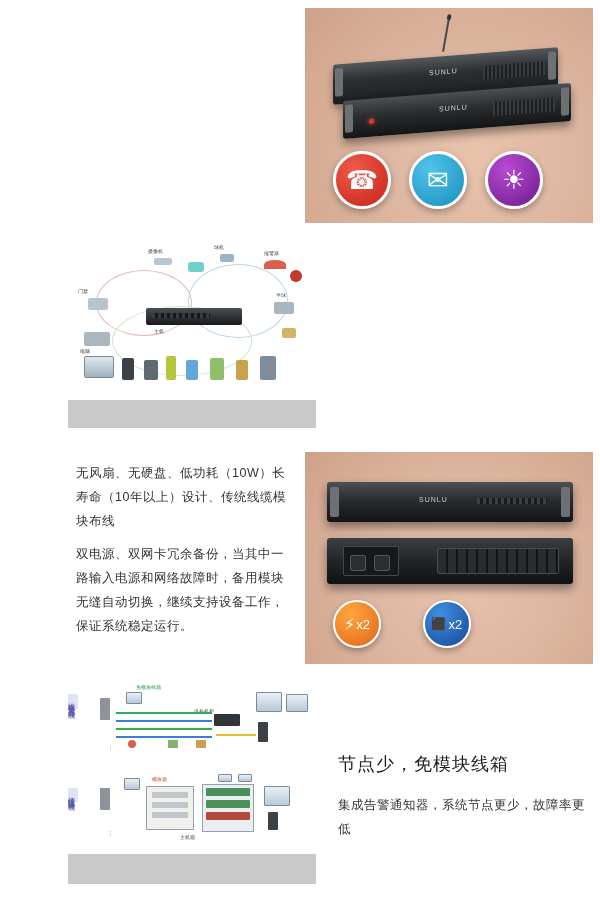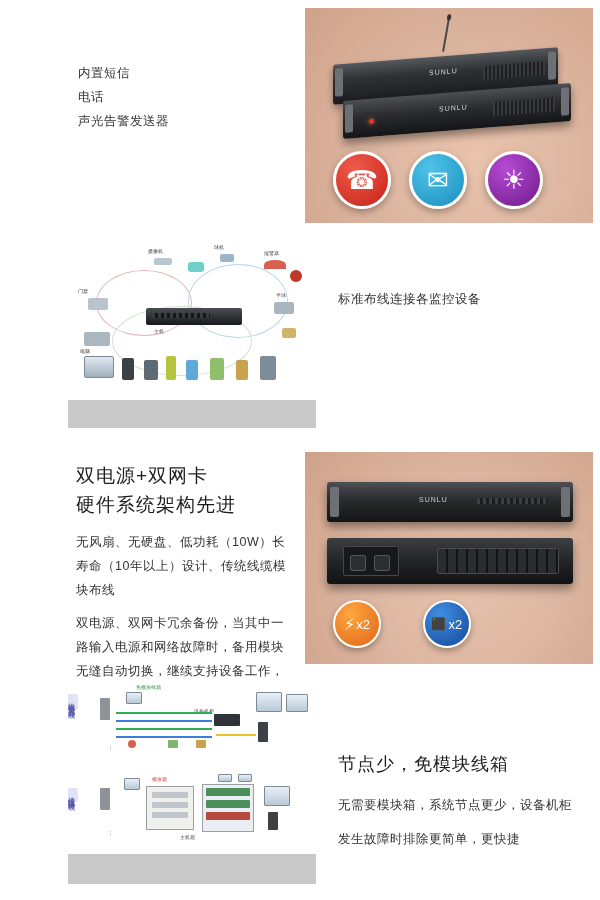--- a/index.html
+++ b/index.html
@@ -230,25 +230,20 @@
       <div class="badge mail">
         <span>✉</span>
       </div>
       <div class="badge alarm">
         <span>☀</span>
       </div>
     </div>
   </div>
 
   <div class="panel" id="sec1-text">
-    <div class="subtext">
-      <div>内置短信</div>
-      <div>电话</div>
-      <div>声光告警发送器</div>
-    </div>
   </div>
 
   <div class="panel" id="sec2-img">
 
     <div class="topo-curve" style="left:28px; top:30px; width:96px; height:66px; border-color:#e5b9bd;"></div>
     <div class="topo-curve" style="left:120px; top:24px; width:100px; height:74px; border-color:#bcd7ea;"></div>
     <div class="topo-curve" style="left:44px; top:66px; width:140px; height:70px; border-color:#cfe3c9;"></div>
 
     <div class="topo-box" style="left:78px; top:68px; width:96px; height:17px; background:linear-gradient(180deg,#4b4e52,#17191b); border-radius:2px;"></div>
     <div class="topo-box" style="left:84px; top:73px; width:58px; height:5px; background:repeating-linear-gradient(90deg,#3a3d40 0 3px,#14161a 3px 6px);"></div>
@@ -278,21 +273,20 @@
     <div class="topo-node" style="left:146px; top:4px;">球机</div>
     <div class="topo-node" style="left:196px; top:10px;">报警器</div>
     <div class="topo-node" style="left:10px; top:48px;">门禁</div>
     <div class="topo-node" style="left:86px; top:88px;">主机</div>
     <div class="topo-node" style="left:208px; top:52px;">半球</div>
     <div class="topo-node" style="left:12px; top:108px;">电脑</div>
   </div>
   <div class="panel" id="sec2-strip"></div>
 
   <div class="panel" id="sec2-text">
-    <div class="subtext">标准布线连接各监控设备</div>
   </div>
 
   <div class="panel" id="sec3-img">
     <div class="dev3">
       <div class="ear l"></div>
         <div class="ear r"></div>
       <div class="lg">SUNLU</div>
       <div class="leds"></div>
     </div>
     <div class="dev3b">
@@ -305,24 +299,20 @@
         <span style="font-size:13px;margin-left:1px;">x2</span>
       </div>
       <div class="badge3 blue">
         <span style="font-size:12px;">⬛</span>
         <span style="font-size:13px;margin-left:2px;">x2</span>
       </div>
     </div>
   </div>
 
   <div class="panel" id="sec3-text">
-    <div class="heading">
-      <div>双电源+双网卡</div>
-      <div>硬件系统架构先进</div>
-    </div>
     <div class="subtext">无风扇、无硬盘、低功耗（10W）长寿命（10年以上）设计、传统线缆模块布线</div>
     <div class="subtext p">双电源、双网卡冗余备份，当其中一路输入电源和网络故障时，备用模块无缝自动切换，继续支持设备工作，保证系统稳定运行。</div>
   </div>
 
   <div class="panel" id="sec4-imgA">
     <div class="vlabel">纵横创盛人式无源布线</div>
     <div class="greentxt" style="left:68px; top:6px;">免模块线箱</div>
     <div class="smalltxt" style="left:126px; top:30px;">设备机柜</div>
 
     <div class="grayblock" style="left:32px; top:20px; width:10px; height:22px;"></div>
@@ -360,17 +350,16 @@
     <div class="mon" style="left:196px; top:14px; width:26px; height:20px;"></div>
     <div class="grayblock" style="left:200px; top:40px; width:10px; height:18px; background:#3c4146;"></div>
     <div class="smalltxt" style="left:40px; top:58px;">⋮</div>
     <div class="mon" style="left:150px; top:2px; width:14px; height:8px;"></div>
     <div class="mon" style="left:170px; top:2px; width:14px; height:8px;"></div>
   </div>
   <div class="panel" id="sec4-strip"></div>
 
   <div class="panel" id="sec4-text">
     <div class="heading">节点少，免模块线箱</div>
-    <div class="subtext">无需要模块箱，系统节点更少，设备机柜</div>
-    <div class="subtext p">发生故障时排除更简单，更快捷</div>
+    <div class="subtext">集成告警通知器，系统节点更少，故障率更低</div>
   </div>
 
 </div>
 
 </body></html>

